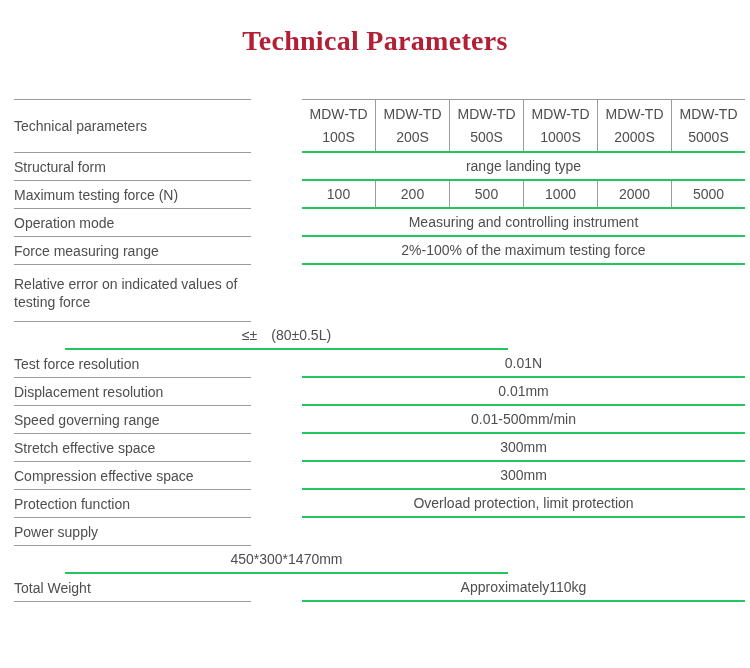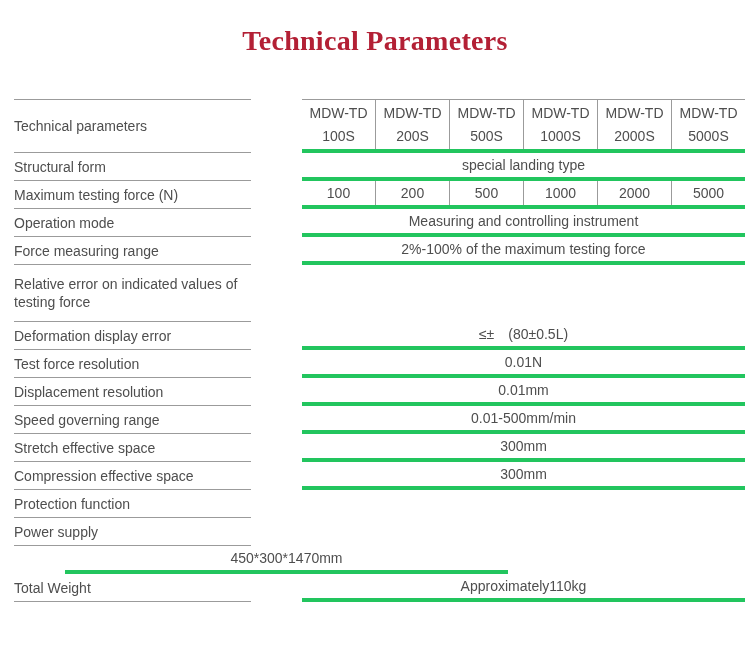--- a/index.html
+++ b/index.html
@@ -31,21 +31,21 @@
     width: 237px;
     display: flex; align-items: center;
     border-bottom: 1px solid #9b9b9b;
     line-height: 18px;
   }
   .gapcol { width: 51px; }
   .rarea {
     width: 443px;
     display: flex; align-items: center; justify-content: center;
     text-align: center;
-    border-bottom: 4px solid #22c55e;
+    border-bottom: 2px solid #22c55e;
     line-height: 18px;
   }
   .row.top .lcell, .row.top .rarea { border-top: 1px solid #9b9b9b; }
   .rarea.cols { padding: 0; align-items: stretch; justify-content: flex-start; }
   .model-cell, .val-cell {
     flex: 1 1 0;
     display: flex; flex-direction: column;
     align-items: center; justify-content: center;
     line-height: 23px;
   }
@@ -86,21 +86,21 @@
       <div class="model-cell">
         <span>MDW-TD</span>
         <span>5000S</span>
       </div>
     </div>
   </div>
 
   <div class="row">
     <div class="lcell">Structural form</div>
     <div class="gapcol"></div>
-    <div class="rarea">special landing type</div>
+    <div class="rarea">range landing type</div>
   </div>
 
   <div class="row">
     <div class="lcell">Maximum testing force (N)</div>
     <div class="gapcol"></div>
     <div class="rarea cols">
       <div class="val-cell">100</div>
       <div class="val-cell">200</div>
       <div class="val-cell">500</div>
       <div class="val-cell">1000</div>
@@ -121,21 +121,20 @@
     <div class="gapcol"></div>
     <div class="rarea">2%-100% of the maximum testing force</div>
   </div>
 
   <div class="row h-tall">
     <div class="lcell">Relative error on indicated values of testing force</div>
     <div class="gapcol"></div>
   </div>
 
   <div class="row">
-    <div class="lcell">Deformation display error</div>
     <div class="gapcol"></div>
     <div class="rarea">≤±　(80±0.5L)</div>
   </div>
 
   <div class="row">
     <div class="lcell">Test force resolution</div>
     <div class="gapcol"></div>
     <div class="rarea">0.01N</div>
   </div>
 
@@ -159,20 +158,21 @@
 
   <div class="row">
     <div class="lcell">Compression effective space</div>
     <div class="gapcol"></div>
     <div class="rarea">300mm</div>
   </div>
 
   <div class="row">
     <div class="lcell">Protection function</div>
     <div class="gapcol"></div>
+    <div class="rarea">Overload protection, limit protection</div>
   </div>
 
   <div class="row">
     <div class="lcell">Power supply</div>
     <div class="gapcol"></div>
   </div>
 
   <div class="row">
     <div class="gapcol"></div>
     <div class="rarea">450*300*1470mm</div>

